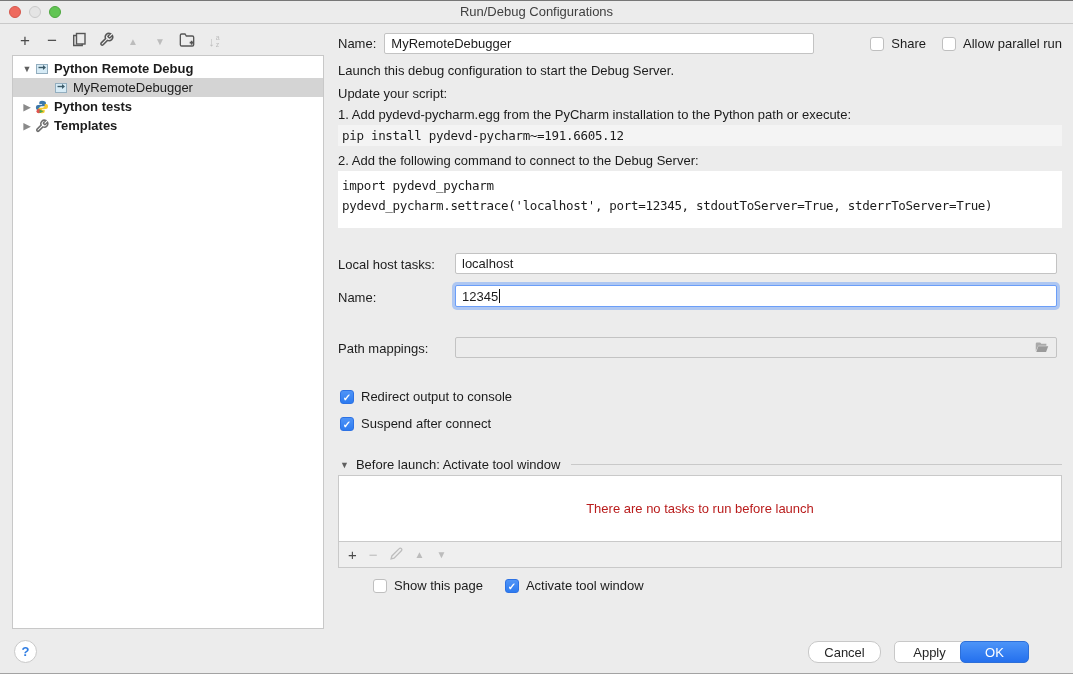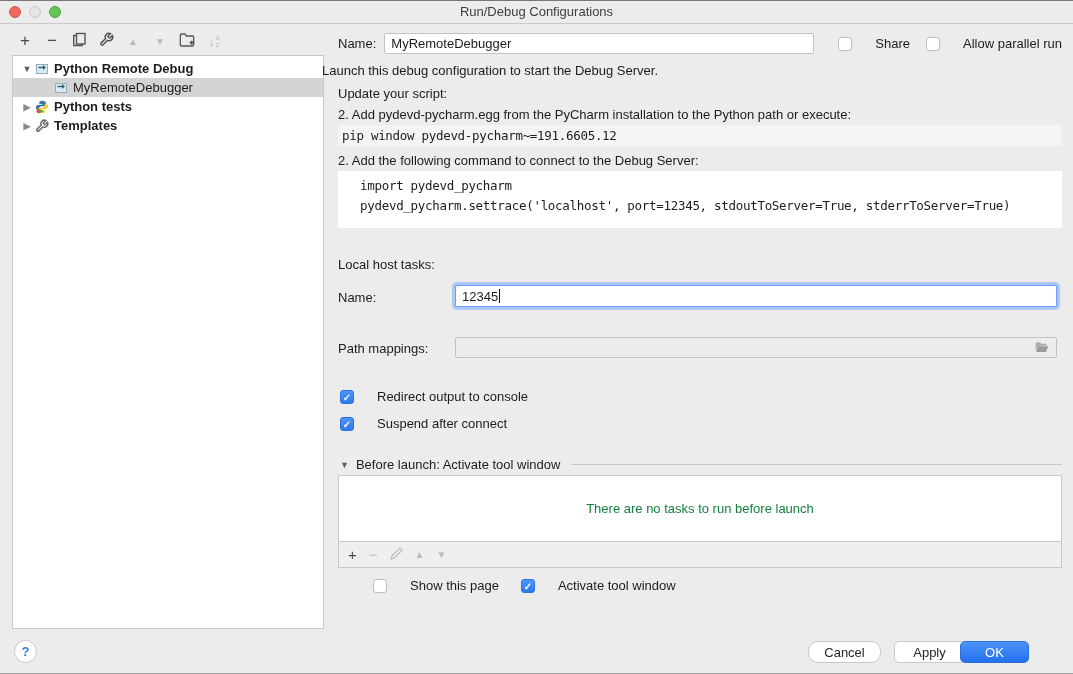--- a/index.html
+++ b/index.html
@@ -42,34 +42,34 @@
     font-family:"Liberation Sans",sans-serif;font-size:13px;color:#1c1c1c;
     padding:0 6px;height:21px;box-sizing:border-box;}
   div.textfield{display:flex;align-items:center;}
   .textfield.focused{border:1px solid #6b9ef8;box-shadow:0 0 0 3px rgba(107,158,248,.48);}
   .caret{display:inline-block;width:1px;height:14px;background:#111;margin-left:1px;}
   .label{color:#1c1c1c;}
   .mono{font-family:"DejaVu Sans Mono","Liberation Mono",monospace;font-size:12.5px;letter-spacing:-0.3px;}
   .pipstrip{left:338px;width:724px;top:124px;height:21px;background:#f4f4f4;
     line-height:21px;padding-left:4px;box-sizing:border-box;white-space:pre;}
   .importblock{left:338px;width:724px;top:170px;height:57px;background:#fff;
-    padding:5px 22px;box-sizing:border-box;line-height:20px;white-space:pre;}
-  
-  .cbrow{display:flex;align-items:flex-end;gap:23px;}
+    padding:5px 4px;box-sizing:border-box;line-height:20px;white-space:pre;}
+  
+  .cbrow{display:flex;align-items:flex-end;gap:7px;}
   .cb{width:14px;height:14px;border-radius:3px;box-sizing:border-box;flex:none;
     text-align:center;font-size:10px;line-height:14px;font-weight:bold;}
   .cb.off{background:#fff;border:1px solid #bfbfbf;color:transparent;}
   .cb.on{background:linear-gradient(#4f94f7,#2d7bf0);color:#fff;border:1px solid #2d72e4;}
   
   .bl-header{left:340px;top:456px;right:11px;display:flex;align-items:center;gap:7px;}
   .bl-header .tri-down{font-size:9px;color:#5f5f5f;}
   .bl-header .hr{flex:1;height:1px;background:#c9c9c9;margin-left:4px;}
   .taskbox{left:338px;top:474px;width:724px;height:67px;background:#fff;
     border:1px solid #c9c9c9;box-sizing:border-box;display:flex;align-items:center;justify-content:center;
-    color:#15803d;}
+    color:#b91c1c;}
   .taskbar{left:338px;top:541px;width:724px;height:26px;background:#efefef;
     border:1px solid #c9c9c9;border-top:none;box-sizing:border-box;
     display:flex;align-items:center;gap:12px;padding-left:9px;}
   .taskbar .glyph{font-size:15px;}
   
   .help{left:14px;top:639px;width:23px;height:23px;border-radius:50%;background:#fff;
     border:1px solid #c9c9c9;box-sizing:border-box;display:flex;align-items:center;justify-content:center;
     color:#2f7de3;font-weight:bold;font-size:13px;}
   .btn{position:absolute;top:640px;height:22px;border-radius:5px;border:1px solid #c8c8c8;
     background:#fff;color:#262626;font-family:"Liberation Sans",sans-serif;font-size:13px;
@@ -190,28 +190,29 @@
     <span class="cbrow">
       <span class="cb off"></span>
       <span>Share</span>
     </span>
     <span class="cbrow" style="margin-left:16px;">
       <span class="cb off"></span>
       <span>Allow parallel run</span>
     </span>
   </div>
 
-  <div class="abs" style="left:322px;top:62px;">Launch this debug configuration to start the Debug Server.</div>
+  <div class="abs" style="left:338px;top:62px;">Launch this debug configuration to start the Debug Server.</div>
   <div class="abs" style="left:338px;top:85px;">Update your script:</div>
-  <div class="abs" style="left:338px;top:106px;">2. Add pydevd-pycharm.egg from the PyCharm installation to the Python path or execute:</div>
-  <div class="abs mono pipstrip">pip window pydevd-pycharm~=191.6605.12</div>
+  <div class="abs" style="left:338px;top:106px;">1. Add pydevd-pycharm.egg from the PyCharm installation to the Python path or execute:</div>
+  <div class="abs mono pipstrip">pip install pydevd-pycharm~=191.6605.12</div>
   <div class="abs" style="left:338px;top:152px;">2. Add the following command to connect to the Debug Server:</div>
   <div class="abs mono importblock"><span>import pydevd_pycharm</span><br><span>pydevd_pycharm.settrace('localhost', port=12345, stdoutToServer=True, stderrToServer=True)</span></div>
 
   <div class="abs label" style="left:338px;top:256px;">Local host tasks:</div>
+  <input class="textfield abs" style="left: 455px; top: 252px; width: 602px;" value="localhost">
 
   <div class="abs label" style="left:338px;top:289px;">Name:</div>
   <div class="textfield focused abs" style="left:455px;top:284px;width:602px;height:22px;">
     <span>12345</span>
       <span class="caret"></span>
   </div>
 
   <div class="abs label" style="left:338px;top:340px;">Path mappings:</div>
   <div class="textfield abs" style="left:455px;top:336px;width:602px;background:#ececec;">
     <span></span>

